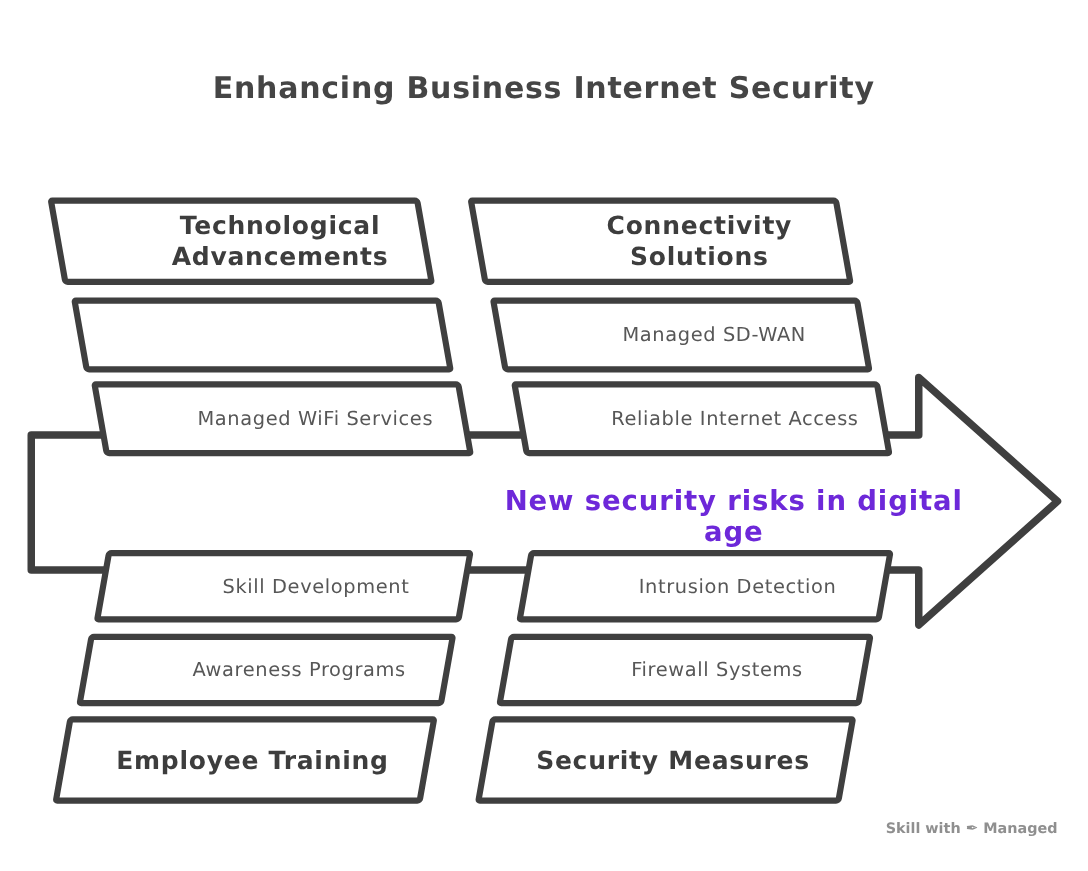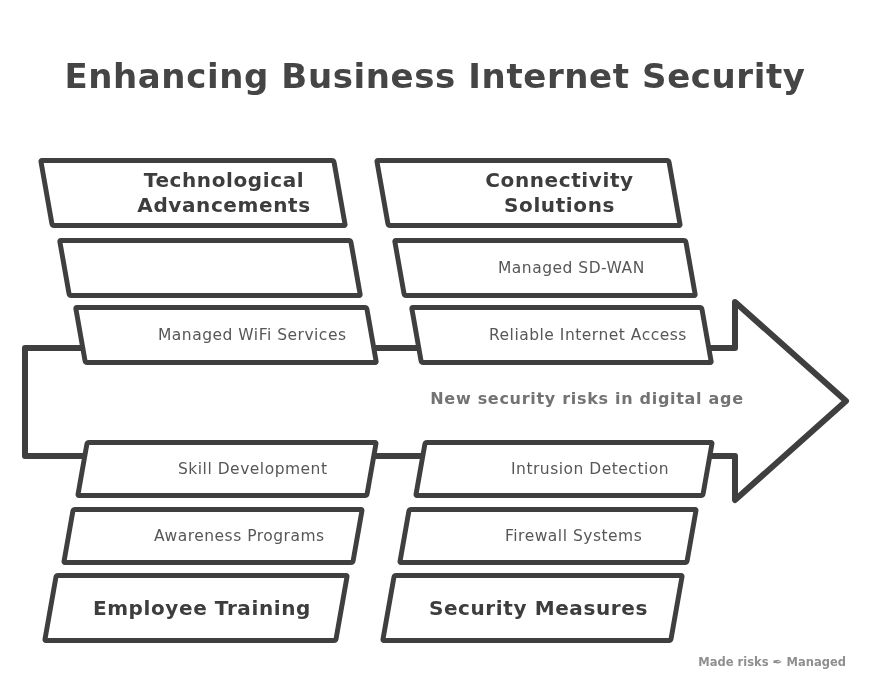--- a/index.html
+++ b/index.html
@@ -2,28 +2,28 @@
 <html><head>
 <meta charset="utf-8">
 <style>
   html,body { margin:0; padding:0; background:#ffffff; }
   .page {
     position:relative; width:870px; height:697px; background:#ffffff;
     font-family:"DejaVu Sans", sans-serif; overflow:hidden;
   }
   .title {
     position:absolute; left:0; top:56px; width:100%;
-    text-align:center; font-size:34px; font-weight:bold;
+    text-align:center; font-size:24px; font-weight:bold;
     letter-spacing:0.6px; color:#454545;
   }
   .arrow-svg { position:absolute; left:0; top:0; z-index:1; }
   .arrow-label {
     position:absolute; left:393px; top:389px; width:388px; z-index:3;
-    text-align:center; font-size:16px; font-weight:bold;
-    letter-spacing:0.7px; color:#737373;
+    text-align:center; font-size:22px; font-weight:bold;
+    letter-spacing:0.7px; color:#6d28d9;
   }
   .box {
     position:absolute; z-index:2; box-sizing:border-box;
     background:#ffffff; border:5px solid #3f3f3f; border-radius:4px;
     display:flex; align-items:center; justify-content:center;
   }
   .lean-top { transform:skewX(10deg); }     
   .lean-bottom { transform:skewX(-10deg); } 
   .box .label {
     font-size:15.5px; letter-spacing:0.5px; color:#575757; text-align:center;
@@ -88,18 +88,18 @@
     <span class="label">Intrusion Detection</span>
   </div>
   <div class="box lean-bottom pad-md" style="left:402px; top:507px; width:292px; height:58px;">
     <span class="label">Firewall Systems</span>
   </div>
   <div class="box hdr lean-bottom pad-sm" style="left:386px; top:573px; width:293px; height:70px;">
     <span class="label">Security Measures</span>
   </div>
 
   <div class="watermark">
-    <span>Made risks</span>
+    <span>Skill with</span>
     <span class="nib">✒</span>
     <span>Managed</span>
   </div>
 
 </div>
 
 </body></html>

